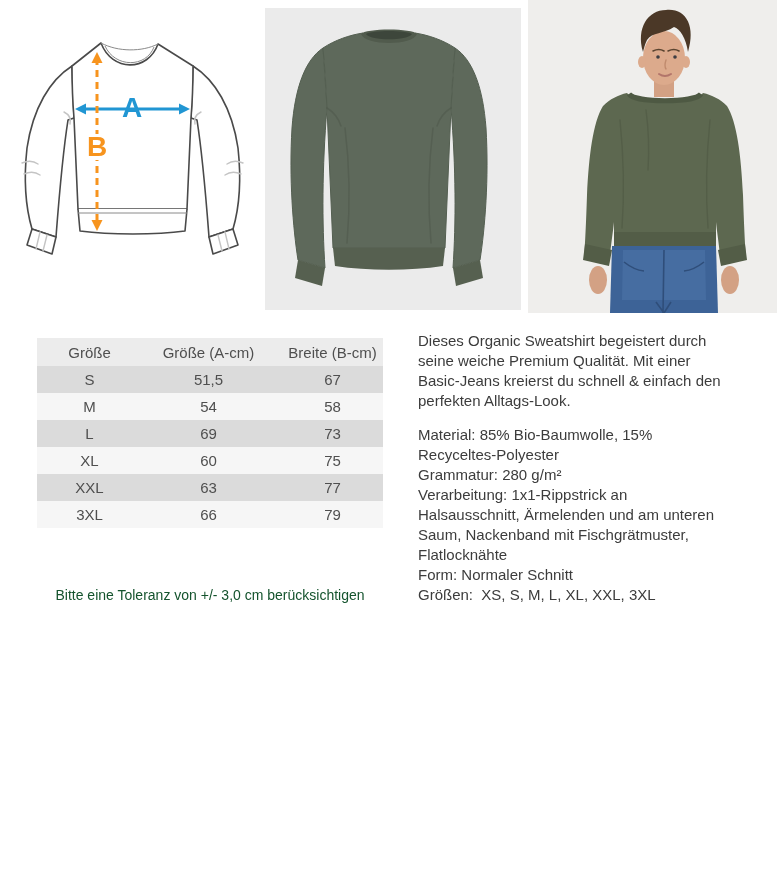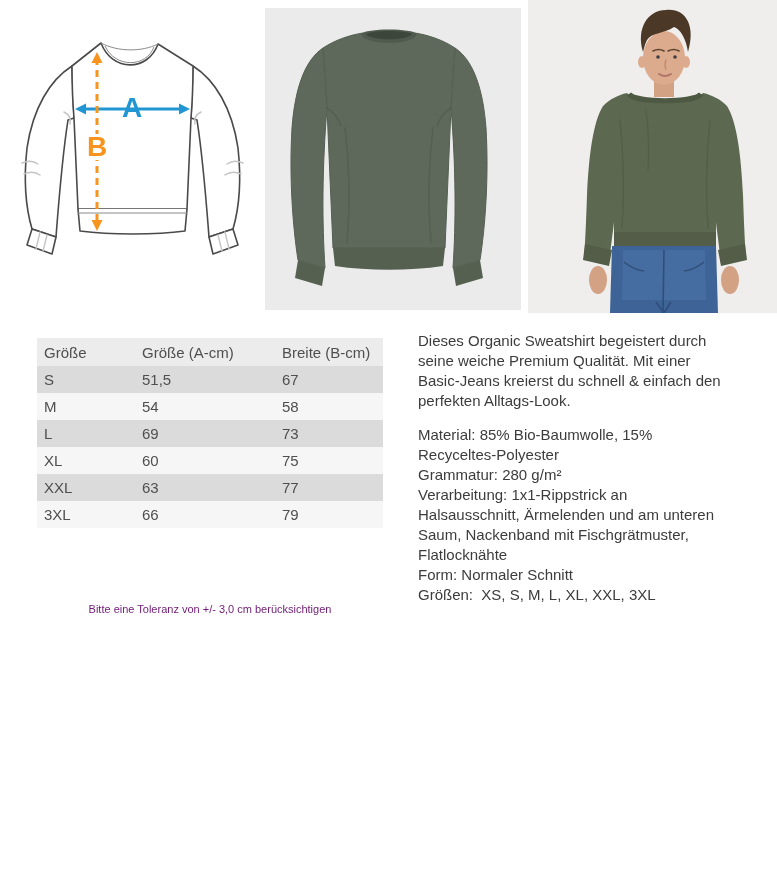--- a/index.html
+++ b/index.html
@@ -14,25 +14,25 @@
   #fig-model{left:528px;top:0;width:249px;height:313px;}
   .media svg{display:block;}
 
   
   .size-table{position:absolute;left:37px;top:338px;width:346px;font-size:15px;color:#4f4f4f;}
   .thead-row,.tr{display:grid;grid-template-columns:98px 140px 108px;align-items:center;}
   .thead-row{height:28px;background:#ececec;}
   .tr{height:27px;}
   .tr.light{background:#f6f6f6;}
   .tr.dark{background:#dbdbdb;}
-  .th,.td{padding-left:7px;white-space:nowrap;}
+  .th,.td{padding-left:7px;white-space:nowrap;text-align:center;}
 
   .tolerance{
     position:absolute;left:37px;top:587px;width:346px;
-    text-align:center;font-size:11px;color:#701a75;margin-top:16px;
+    text-align:center;font-size:14px;color:#14532d;
   }
 
   .description{
     position:absolute;left:410px;top:331px;width:312px;
     font-size:15px;line-height:20px;color:#3c3c3c;
   }
   .desc-p{margin:0 0 14px 8px;white-space:pre-wrap;}
 
   
   .line-art{fill:#ffffff;stroke:#4a4a4a;stroke-width:1.6;stroke-linejoin:round;}

